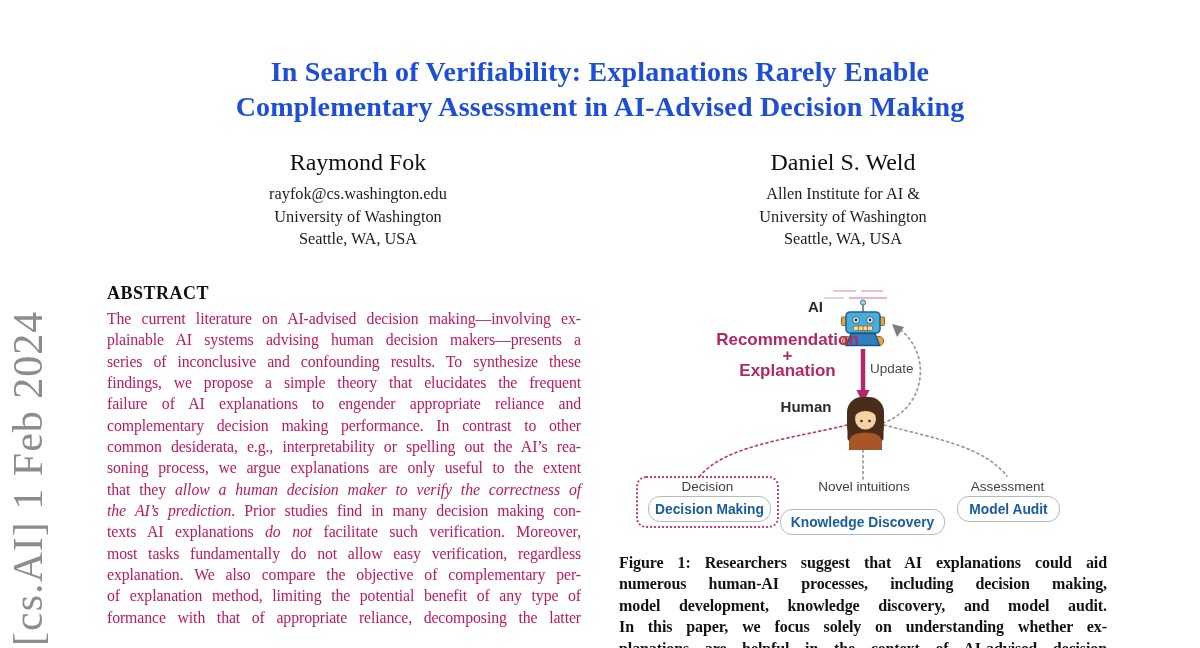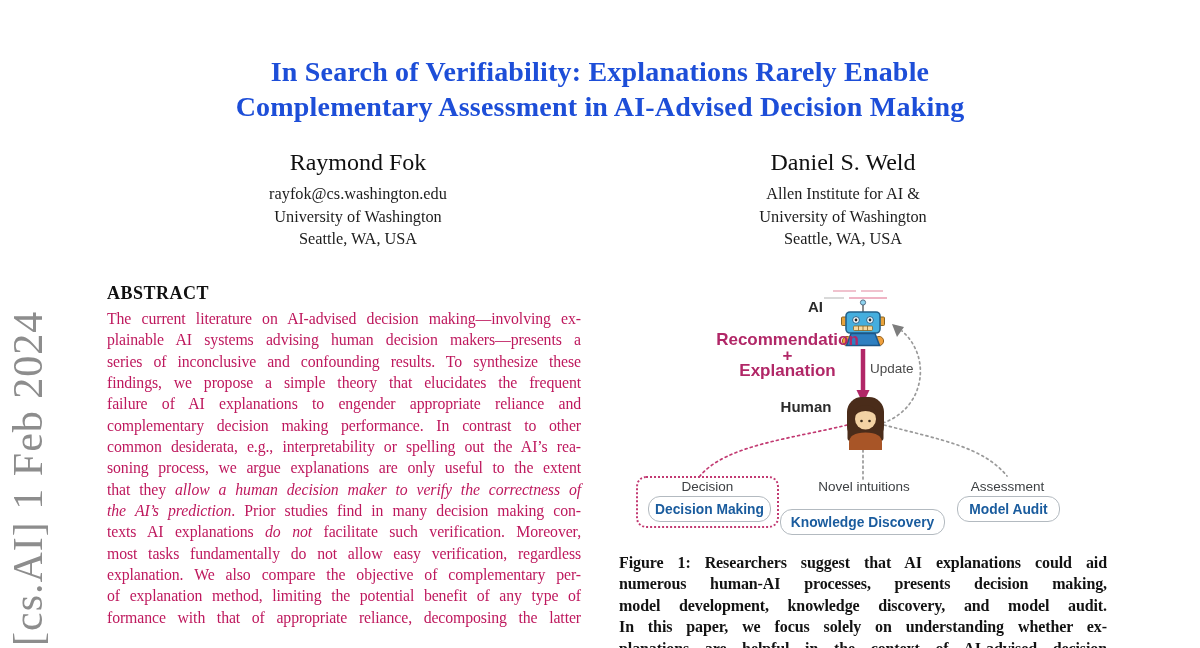--- a/index.html
+++ b/index.html
@@ -160,19 +160,19 @@
     <div class="tag" style="left:170px;width:148px;">Novel intuitions</div>
     <div class="tag" style="left:337px;width:101px;">Assessment</div>
 
     <div class="pillbox" style="left:28px;top:211px;width:121px;">Decision Making</div>
     <div class="pillbox" style="left:160px;top:211px;width:163px;margin-top:13px;">Knowledge Discovery</div>
     <div class="pillbox" style="left:337px;top:211px;width:101px;">Model Audit</div>
   </div>
 
   <div class="caption">
     <div class="jline">Figure 1: Researchers suggest that AI explanations could aid</div>
-    <div class="jline">numerous human-AI processes, presents decision making,</div>
+    <div class="jline">numerous human-AI processes, including decision making,</div>
     <div class="jline">model development, knowledge discovery, and model audit.</div>
     <div class="jline">In this paper, we focus solely on understanding whether ex-</div>
     <div class="jline">planations are helpful in the context of AI-advised decision</div>
   </div>
 
 </div>
 
 </body></html>

